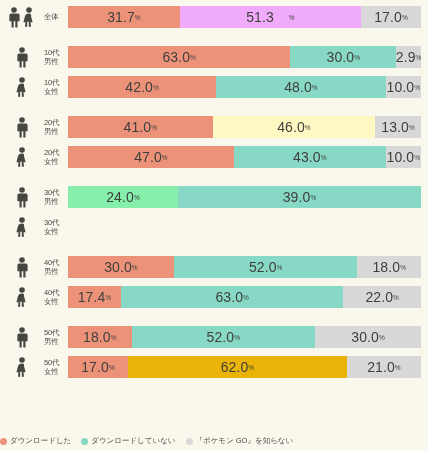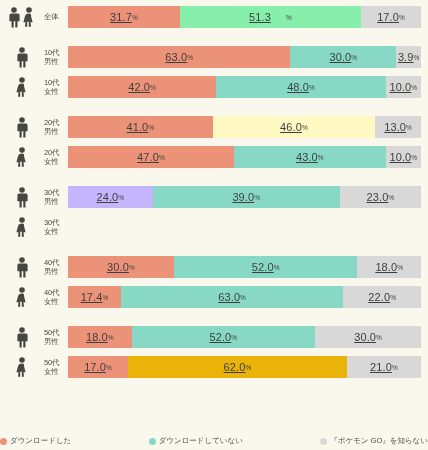--- a/index.html
+++ b/index.html
@@ -82,30 +82,30 @@
     display: flex;
     align-items: center;
     justify-content: center;
     font-size: 8.5px;
     color: #3f3f3c;
     letter-spacing: 0.1px;
     overflow: hidden;
     white-space: nowrap;
     box-sizing: border-box;
   }
-  .seg .pct-num { font-size: 11px; text-decoration: underline; }
+  .seg .pct-num { font-size: 14px; }
   .seg .pct-sym { font-size: 6.5px; }
   .legend {
     position: absolute;
     left: 0;
     bottom: 4px;
     width: 428px;
     display: flex;
     align-items: center;
-    justify-content: space-between;
+    justify-content: flex-start;
     gap: 10px;
     font-size: 7.5px;
     color: #4a4a46;
   }
   .legend-item {
     display: flex;
     align-items: center;
     gap: 3px;
     white-space: nowrap;
   }
@@ -134,21 +134,21 @@
           </svg>
         </div>
         <div class="label-cell single">
           <span class="l1">全体</span>
         </div>
         <div class="bar-cell">
           <div class="seg" style="flex: 31.7 0 0%; background: rgb(236, 146, 121);">
             <span class="pct-num">31.7</span>
             <span class="pct-sym">%</span>
           </div>
-          <div class="seg" style="flex: 51.3 0 0%; background: #86efac; gap: 15px;">
+          <div class="seg" style="flex: 51.3 0 0%; background: #f0abfc; gap: 15px;">
             <span class="pct-num">51.3</span>
             <span class="pct-sym">%</span>
           </div>
           <div class="seg" style="flex: 17 0 0%; background: rgb(216, 216, 216);">
             <span class="pct-num">17.0</span>
             <span class="pct-sym">%</span>
           </div>
         </div>
       </div>
       <div class="row gap-before">
@@ -165,21 +165,21 @@
         <div class="bar-cell">
           <div class="seg" style="flex: 63 0 0%; background: rgb(236, 146, 121);">
             <span class="pct-num">63.0</span>
             <span class="pct-sym">%</span>
           </div>
           <div class="seg" style="flex: 30 0 0%; background: rgb(135, 217, 198);">
             <span class="pct-num">30.0</span>
             <span class="pct-sym">%</span>
           </div>
           <div class="seg" style="flex: 7 0 0%; background: rgb(216, 216, 216);">
-            <span class="pct-num">3.9</span>
+            <span class="pct-num">2.9</span>
             <span class="pct-sym">%</span>
           </div>
         </div>
       </div>
       <div class="row gap-small">
         <div class="icon-cell">
           <svg width="14" height="21" viewBox="0 0 14 21">
             <circle cx="7" cy="3" r="2.8" fill="#474742"></circle>
             <path d="M7 6.4 c-2.3 0 -3.6 1.2 -4.1 3.0 L1.4 15.2 h2.3 l0.4 -2.0 v1.0 h-0.5 l-0.6 5.6 h2.2 v-5.0 h1.6 v5.0 h2.2 l-0.6 -5.6 h-0.5 v-1.0 l0.4 2.0 h2.3 l-1.5 -5.8 C9.1 7.6 9.3 6.4 7 6.4 z" fill="#474742"></path>
           </svg>
@@ -260,30 +260,26 @@
           <svg width="14" height="21" viewBox="0 0 14 21">
             <circle cx="7" cy="3" r="2.8" fill="#474742"></circle>
             <path d="M3.0 6.6 h8 a1.6 1.6 0 0 1 1.6 1.6 v6.0 h-2.1 v6.2 h-2.2 v-6.2 h-1.6 v6.2 h-2.2 v-6.2 h-2.1 v-6.0 a1.6 1.6 0 0 1 1.6 -1.6 z" fill="#474742"></path>
           </svg>
         </div>
         <div class="label-cell">
           <span class="l1">30代</span>
           <span class="l2">男性</span>
         </div>
         <div class="bar-cell">
-          <div class="seg" style="flex: 24 0 0%; background: #c4b5fd;">
+          <div class="seg" style="flex: 24 0 0%; background: #86efac;">
             <span class="pct-num">24.0</span>
             <span class="pct-sym">%</span>
           </div>
           <div class="seg" style="flex: 53 0 0%; background: rgb(135, 217, 198);">
             <span class="pct-num">39.0</span>
-            <span class="pct-sym">%</span>
-          </div>
-          <div class="seg" style="flex: 23 0 0%; background: rgb(216, 216, 216);">
-            <span class="pct-num">23.0</span>
             <span class="pct-sym">%</span>
           </div>
         </div>
       </div>
       <div class="row gap-small">
         <div class="icon-cell">
           <svg width="14" height="21" viewBox="0 0 14 21">
             <circle cx="7" cy="3" r="2.8" fill="#474742"></circle>
             <path d="M7 6.4 c-2.3 0 -3.6 1.2 -4.1 3.0 L1.4 15.2 h2.3 l0.4 -2.0 v1.0 h-0.5 l-0.6 5.6 h2.2 v-5.0 h1.6 v5.0 h2.2 l-0.6 -5.6 h-0.5 v-1.0 l0.4 2.0 h2.3 l-1.5 -5.8 C9.1 7.6 9.3 6.4 7 6.4 z" fill="#474742"></path>
           </svg>

